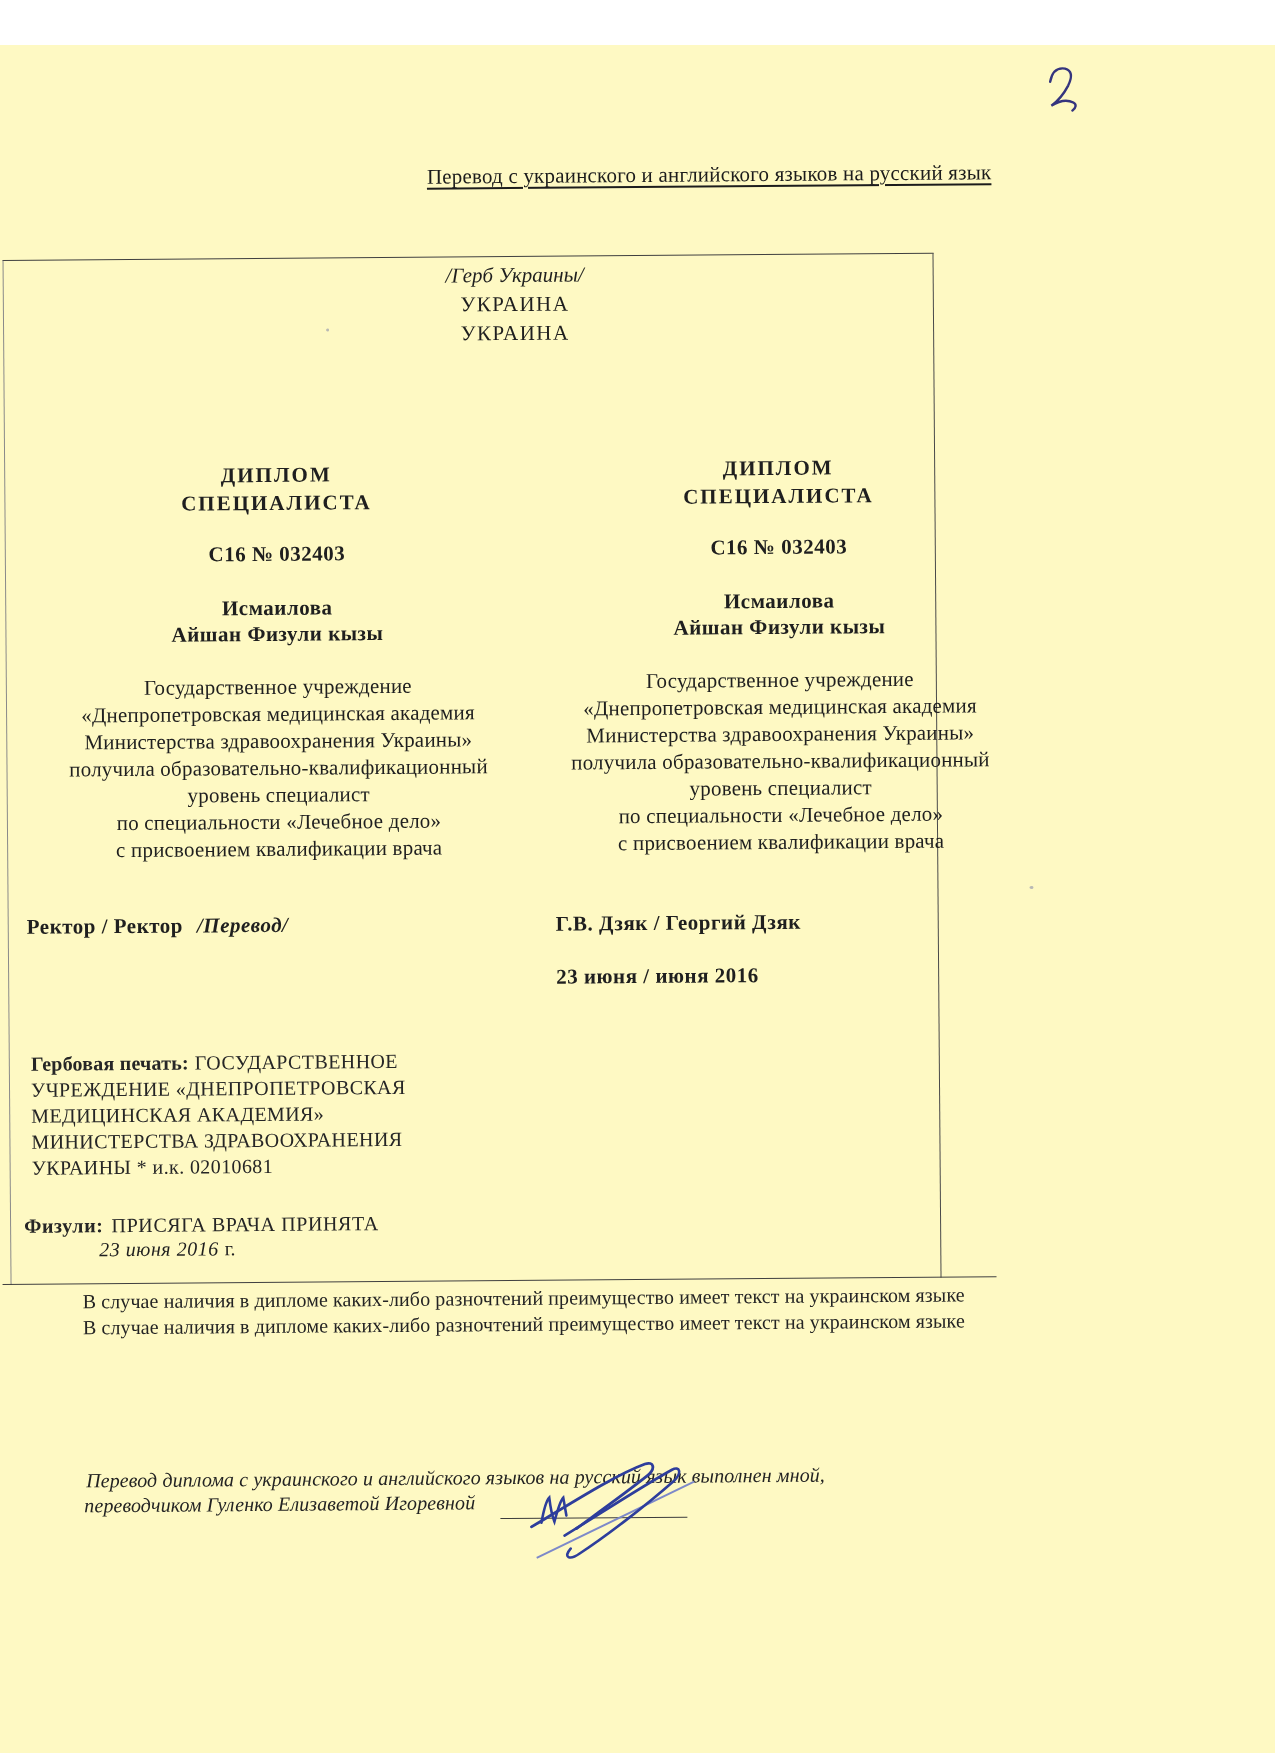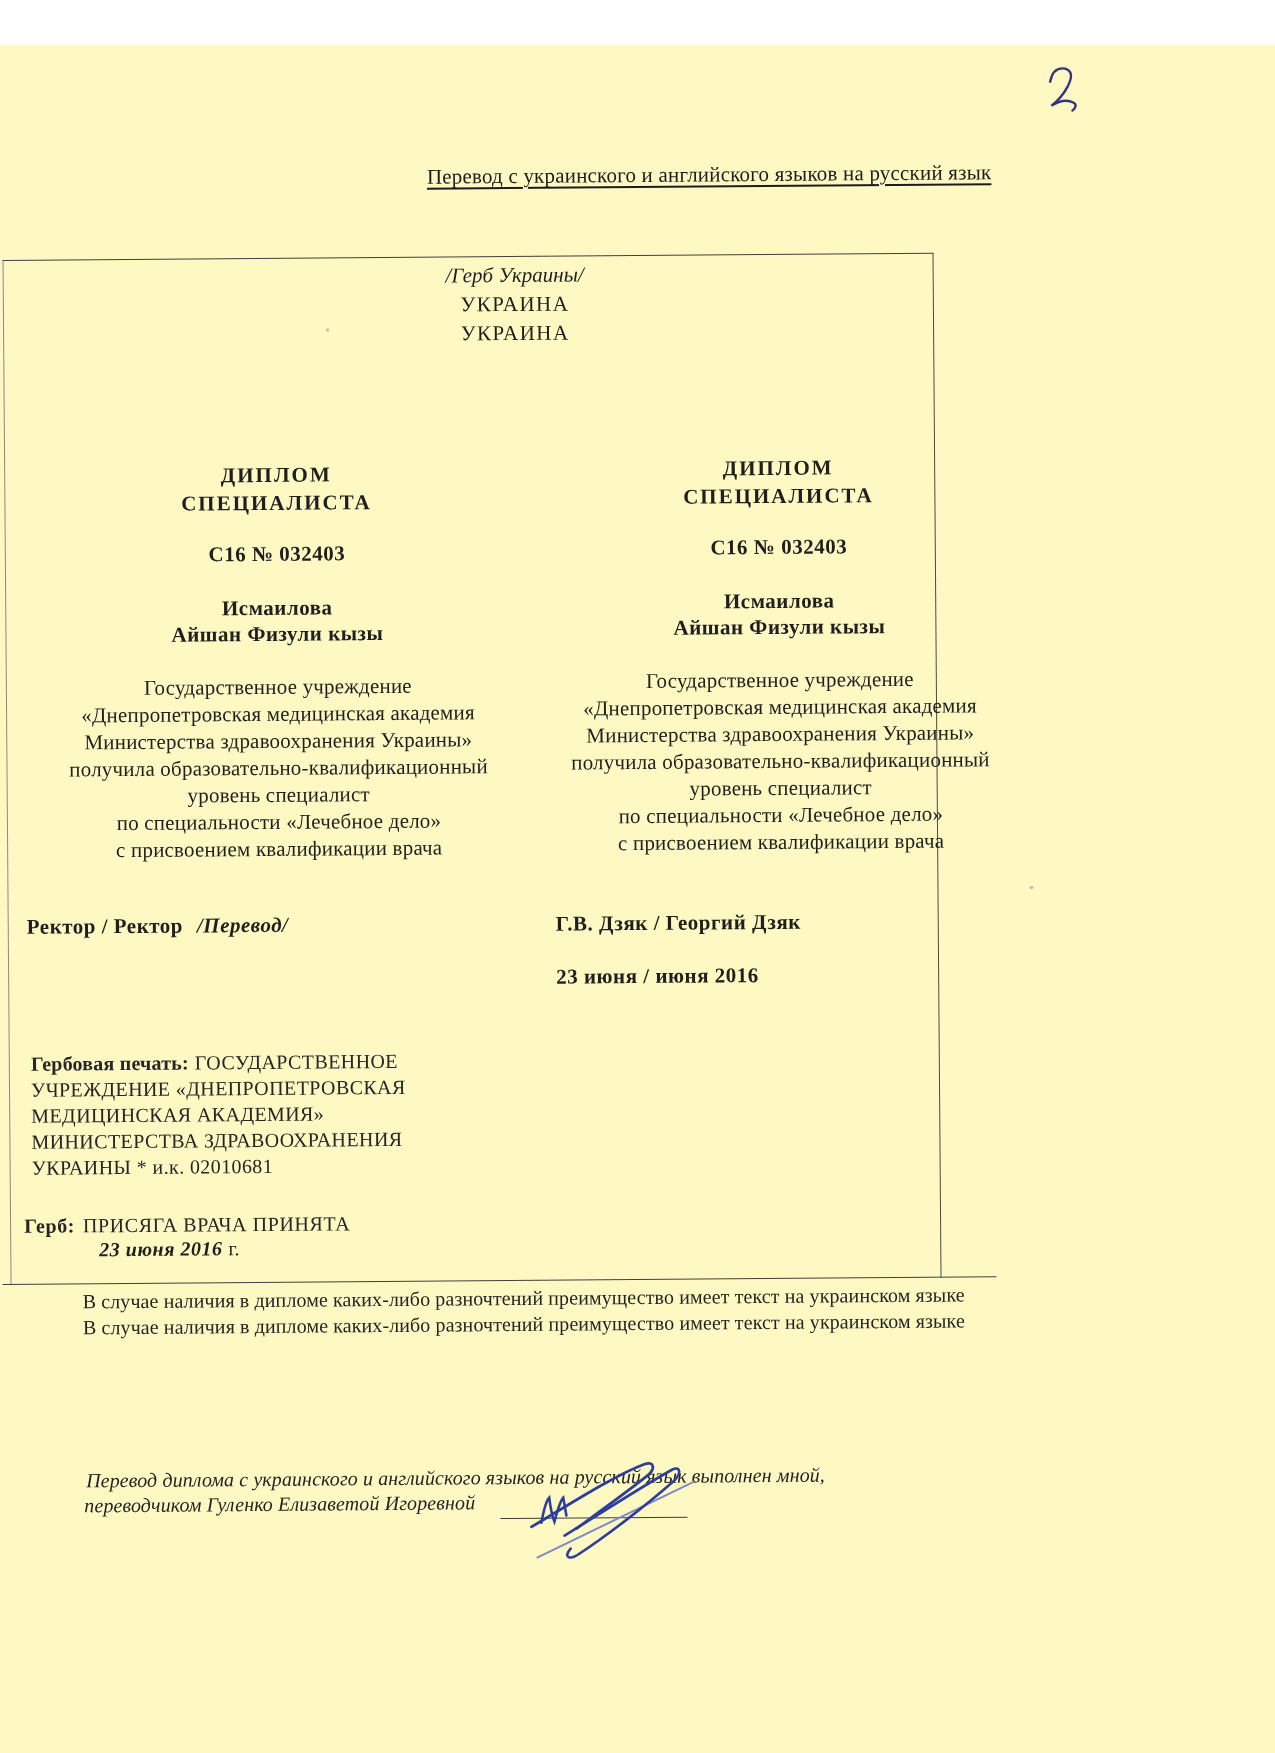--- a/index.html
+++ b/index.html
@@ -49,21 +49,21 @@
   .sig-note{font-weight:bold;font-style:italic;margin-left:14px;}
   .date-line{font-weight:bold;font-size:21px;letter-spacing:.5px;}
 
   .seal-block{left:30px;top:1001px;font-size:20px;letter-spacing:.4px;line-height:26px;color:#262626;}
   .seal-block .lbl{font-weight:bold;letter-spacing:.2px;}
   .seal-block .seg{margin-left:6px;}
   .stamp-line{left:22px;top:1165px;font-size:20px;letter-spacing:.6px;color:#262626;}
   .stamp-line .lbl{font-weight:bold;}
   .stamp-line .seg{margin-left:8px;}
   .stamp-date{left:97px;top:1189px;font-size:20px;}
-  .stamp-date .d{font-weight:bold;font-style:italic;letter-spacing:.5px;}
+  .stamp-date .d{font-weight:normal;font-style:italic;letter-spacing:.5px;}
   .stamp-date .suf{margin-left:6px;}
 
   .note-line{font-size:20px;letter-spacing:.1px;color:#242424;}
 
   .translator{font-style:italic;font-size:20px;letter-spacing:.1px;color:#232323;}
   .sig-rule{left:496px;top:1472px;width:187px;height:0;border-top:1.6px solid #3c3c3c;}
 
   .speck{position:absolute;border-radius:50%;background:#b9b9b4;}
 
   svg{display:block;}
@@ -134,21 +134,21 @@
 
     <div class="abs seal-block">
       <div><span class="lbl">Гербовая печать:</span><span class="seg">ГОСУДАРСТВЕННОЕ</span></div>
       <div>УЧРЕЖДЕНИЕ «ДНЕПРОПЕТРОВСКАЯ</div>
       <div>МЕДИЦИНСКАЯ АКАДЕМИЯ»</div>
       <div>МИНИСТЕРСТВА ЗДРАВООХРАНЕНИЯ</div>
       <div>УКРАИНЫ * и.к. 02010681</div>
     </div>
 
     <div class="abs stamp-line">
-      <span class="lbl">Герб:</span><span class="seg">ПРИСЯГА ВРАЧА ПРИНЯТА</span>
+      <span class="lbl">Физули:</span><span class="seg">ПРИСЯГА ВРАЧА ПРИНЯТА</span>
     </div>
     <div class="abs stamp-date">
       <span class="d">23 июня 2016</span><span class="suf">г.</span>
     </div>
 
     <div class="abs note-line" style="left:80px;top:1241px;">В случае наличия в дипломе каких-либо разночтений преимущество имеет текст на украинском языке</div>
     <div class="abs note-line" style="left:80px;top:1267px;">В случае наличия в дипломе каких-либо разночтений преимущество имеет текст на украинском языке</div>
 
     <div class="abs translator" style="left:82px;top:1420px;">Перевод диплома с украинского и английского языков на русский язык выполнен мной,</div>
     <div class="abs translator" style="left:80px;top:1445px;">переводчиком Гуленко Елизаветой Игоревной</div>

